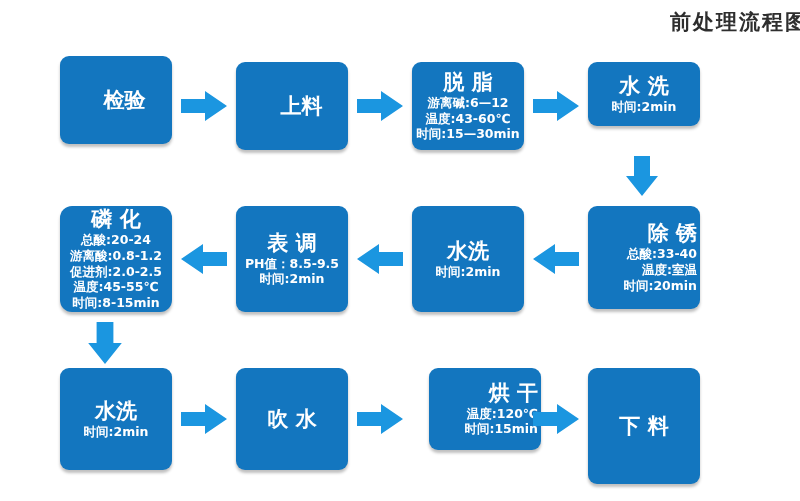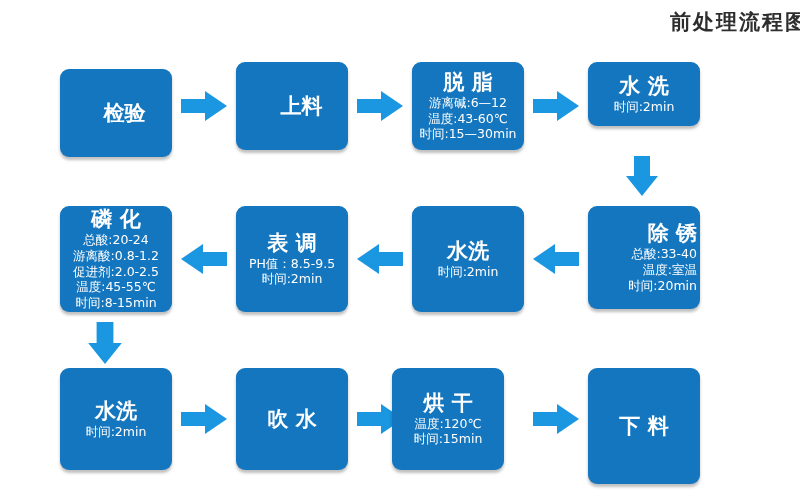--- a/index.html
+++ b/index.html
@@ -31,37 +31,37 @@
     align-items:center;justify-content:center;
     text-align:center;
     box-shadow:0 3px 3px rgba(0,0,0,0.25);
     padding:2px 3px;box-sizing:border-box;
   }
   .node .label{
     font-size:21px;font-weight:bold;line-height:1.18;
     white-space:nowrap;
   }
   .node .detail{
-    font-size:12.5px;font-weight:400;line-height:1.26;
+    font-size:12.5px;font-weight:700;line-height:1.26;
     white-space:nowrap;
   }
   
-  .n0{left:60px;top:69px;height:88px;padding-left:20px;}
+  .n0{left:60px;top:56px;height:88px;padding-left:20px;}
   .n1{left:236px;top:62px;height:88px;padding-left:22px;}
   .n2{left:412px;top:62px;height:88px;}
   .n3{left:588px;top:62px;height:64px;}
   
   .n4{left:588px;top:206px;height:103px;align-items:flex-end;}
   .n5{left:412px;top:206px;height:106px;}
   .n6{left:236px;top:206px;height:106px;}
-  .n7{left:60px;top:206px;height:106px;}
+  .n7{left:60px;top:206px;height:106px;border-radius:12px;}
   
   .n8{left:60px;top:368px;height:102px;}
   .n9{left:236px;top:368px;height:102px;}
-  .n10{left:392px;top:368px;height:102px;}
+  .n10{left:429px;top:368px;height:82px;align-items:flex-end;}
   .n11{left:588px;top:368px;height:116px;}
 
   .arrow{position:absolute;line-height:0;}
   .arrow svg{display:block;}
   .arrow path{fill:var(--arrow,#1b96e0);}
   
   .ha-r1-1{left:181px;top:89px;}
   .ha-r1-2{left:357px;top:89px;}
   .ha-r1-3{left:533px;top:89px;}
   

